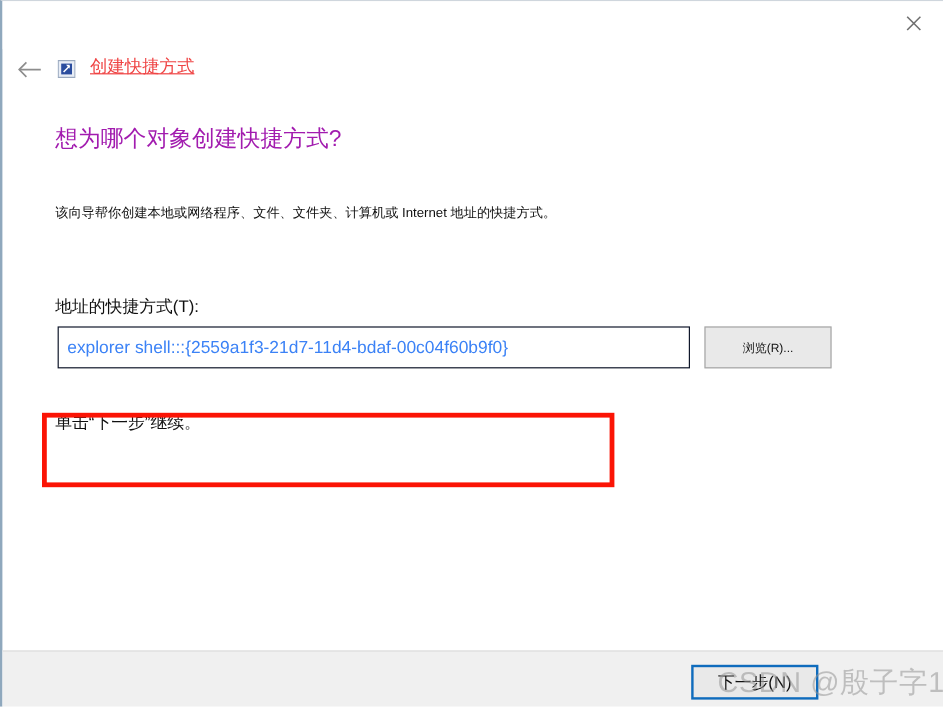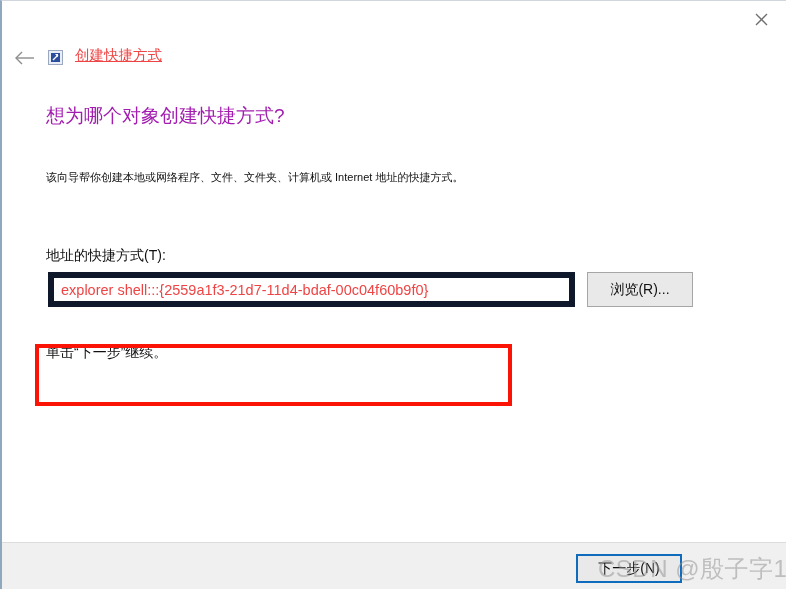--- a/index.html
+++ b/index.html
@@ -120,39 +120,39 @@
     color: #101010;
     white-space: nowrap;
   }
   #location-input {
     position: absolute;
     left: 46px;
     top: 191px;
     width: 527px;
     height: 35px;
     box-sizing: border-box;
-    border: 6px solid #0f172a;
+    border: 1px solid #0f172a;
     background: #ffffff;
     font-family: "Liberation Sans", "DejaVu Sans", sans-serif;
     font-size: 14.5px;
-    color: #ef4444;
+    color: #3b82f6;
     padding: 0 7px;
     outline: none;
   }
   #browse-btn {
     position: absolute;
     left: 585px;
     top: 191px;
     width: 106px;
     height: 35px;
     box-sizing: border-box;
     border: 1px solid #a6a6a6;
     background: #e9e9e9;
     font-family: "Liberation Sans", "DejaVu Sans", sans-serif;
-    font-size: 14px;
+    font-size: 10px;
     color: #101010;
     cursor: default;
   }
   #continue-hint {
     position: absolute;
     left: 44px;
     top: 263px;
     font-size: 14px;
     color: #101010;
     white-space: nowrap;

